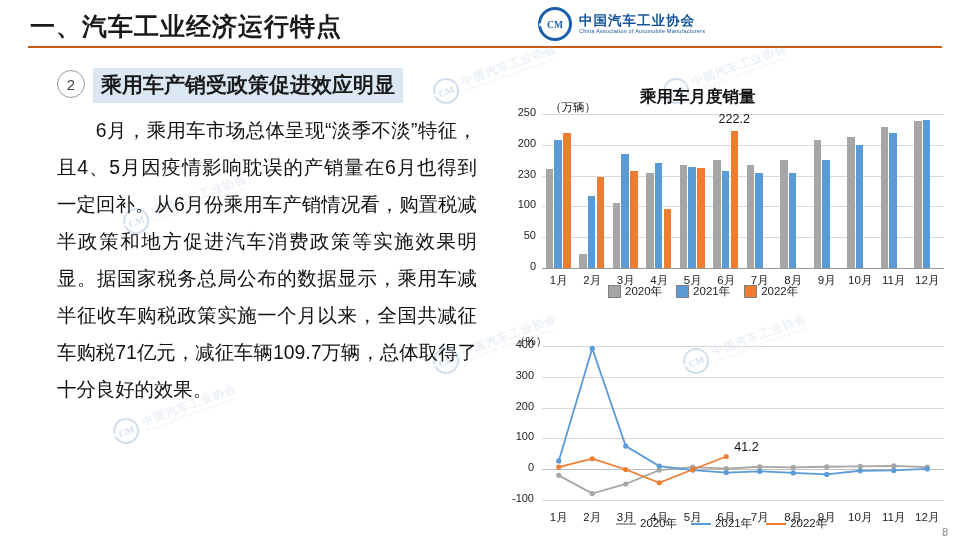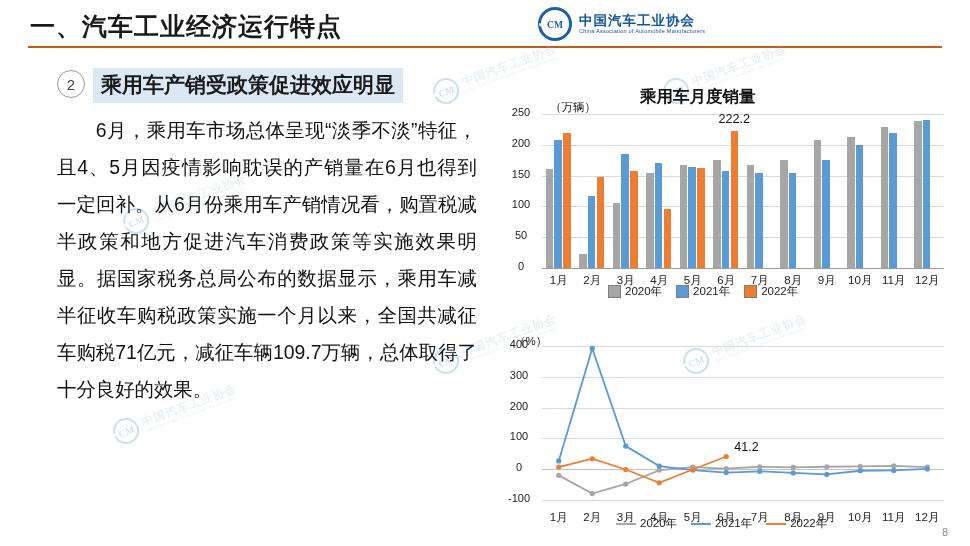--- a/index.html
+++ b/index.html
@@ -91,21 +91,21 @@
 
   
   .chart-box{position:absolute;}
   .chart-title{
     position:absolute;font-size:16.5px;font-weight:bold;color:#111;
     white-space:nowrap;
   }
   .axis-unit{
     position:absolute;font-size:11.5px;color:#111;white-space:nowrap;
   }
-  .ytick{position:absolute;font-size:11px;color:#222;text-align:center;width:30px;}
+  .ytick{position:absolute;font-size:11px;color:#222;text-align:right;width:30px;}
   .xtick{position:absolute;font-size:11.5px;color:#222;text-align:center;white-space:nowrap;}
   .gridline{position:absolute;height:1px;background:#d9d9d9;}
   .axisline{position:absolute;background:#9a9a9a;}
   .bar{position:absolute;bottom:0;}
   .data-label{position:absolute;font-size:12.5px;color:#111;font-weight:normal;white-space:nowrap;}
   .legend{position:absolute;display:flex;gap:14px;align-items:center;font-size:11.5px;color:#222;}
   .legend-item{display:flex;align-items:center;gap:4px;white-space:nowrap;}
   .legend-swatch{width:11px;height:11px;display:inline-block;border:1px solid #7f7f7f;}
   .legend-line{width:20px;height:0;border-top:2px solid #888;display:inline-block;}
 
@@ -203,21 +203,21 @@
   <div class="chart-title" id="c1-title" style="left:142px;top:0;">乘用车月度销量</div>
   <div class="axis-unit" id="c1-unit" style="left:16px;top:14px;margin-left:36px;">（万辆）</div>
   <div id="c1-plot" style="position:absolute;left:0;top:0;width:452px;height:215px;">
       <div class="gridline" style="left: 44px; top: 182px; width: 402px;"></div>
       <div class="ytick" style="left: 8px; top: 174px;">0</div>
       <div class="gridline" style="left: 44px; top: 151.2px; width: 402px;"></div>
       <div class="ytick" style="left: 8px; top: 143.2px;">50</div>
       <div class="gridline" style="left: 44px; top: 120.4px; width: 402px;"></div>
       <div class="ytick" style="left: 8px; top: 112.4px;">100</div>
       <div class="gridline" style="left: 44px; top: 89.6px; width: 402px;"></div>
-      <div class="ytick" style="left: 8px; top: 81.6px;">150</div>
+      <div class="ytick" style="left: 8px; top: 81.6px;">230</div>
       <div class="gridline" style="left: 44px; top: 58.8px; width: 402px;"></div>
       <div class="ytick" style="left: 8px; top: 50.8px;">200</div>
       <div class="gridline" style="left: 44px; top: 28px; width: 402px;"></div>
       <div class="ytick" style="left: 8px; top: 20px;">250</div>
       <div class="axisline" style="left: 44px; top: 182px; width: 402px; height: 1px;"></div>
       <div class="bar" style="left: 47.685px; width: 7.51px; height: 99.176px; top: 82.824px; bottom: auto; background: rgb(166, 166, 166);"></div>
       <div class="bar" style="left: 56.395px; width: 7.51px; height: 127.512px; top: 54.488px; bottom: auto; background: rgb(91, 155, 213);"></div>
       <div class="bar" style="left: 65.105px; width: 7.51px; height: 134.904px; top: 47.096px; bottom: auto; background: rgb(237, 125, 49);"></div>
       <div class="xtick" style="left: 44px; width: 33.5px; top: 187px;">1月</div>
       <div class="bar" style="left: 81.185px; width: 7.51px; height: 13.552px; top: 168.448px; bottom: auto; background: rgb(166, 166, 166);"></div>

